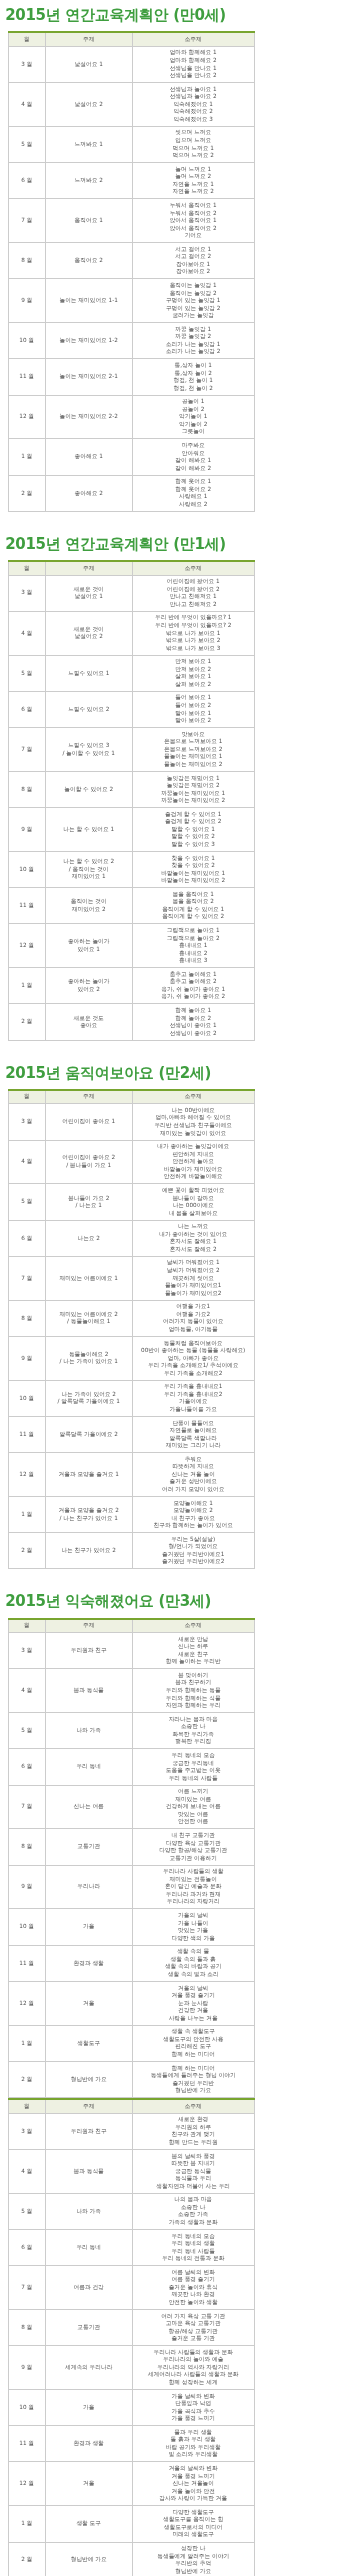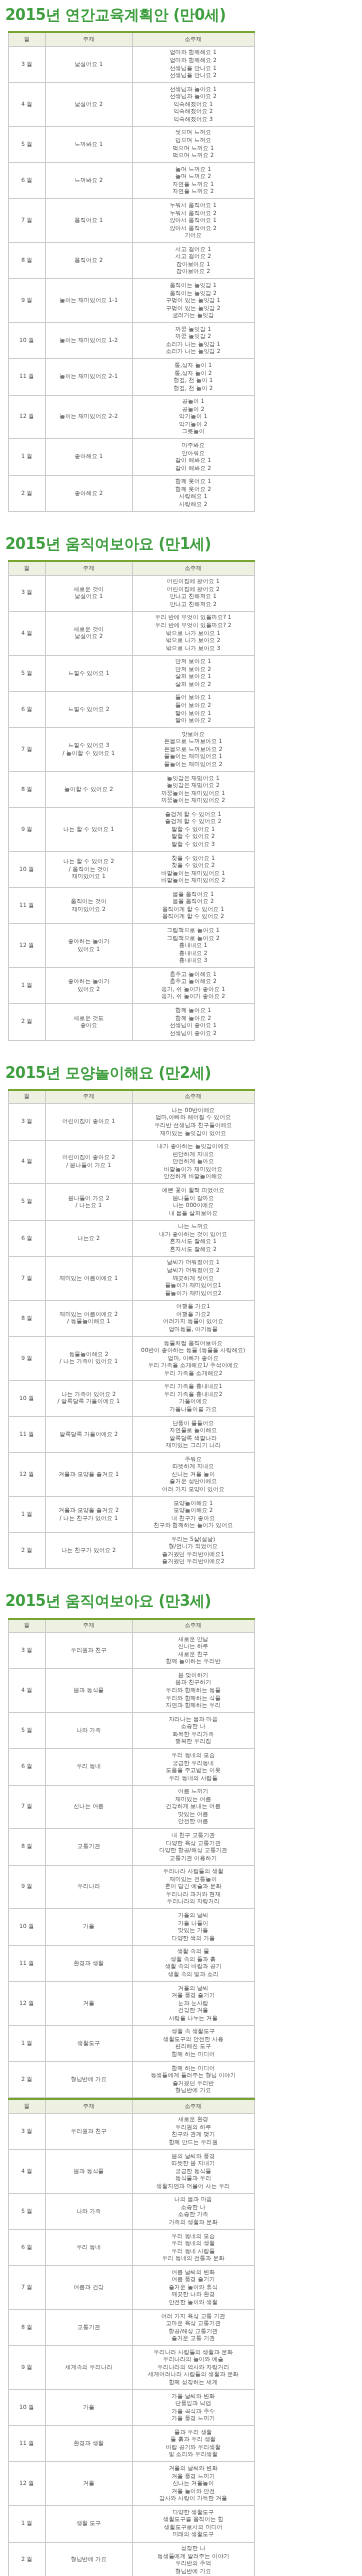--- a/index.html
+++ b/index.html
@@ -196,21 +196,21 @@
               <div class="sub-line">함께 웃어요 1</div>
               <div class="sub-line">함께 웃어요 2</div>
               <div class="sub-line">사랑해요 1</div>
               <div class="sub-line">사랑해요 2</div>
             </td>
           </tr>
         </tbody>
       </table>
     </section>
     <section class="plan-section">
-      <h2 class="title">2015년 움직여보아요 (만1세)</h2>
+      <h2 class="title">2015년 연간교육계획안 (만1세)</h2>
       <table class="ytable">
         <colgroup>
           <col class="c-month">
           <col class="c-topic">
           <col class="c-sub">
         </colgroup>
         <thead>
           <tr>
             <th>월</th>
             <th>주제</th>
@@ -348,21 +348,21 @@
               <div class="sub-line">함께 놀아요 1</div>
               <div class="sub-line">함께 놀아요 2</div>
               <div class="sub-line">선생님이 좋아요 1</div>
               <div class="sub-line">선생님이 좋아요 2</div>
             </td>
           </tr>
         </tbody>
       </table>
     </section>
     <section class="plan-section">
-      <h2 class="title">2015년 모양놀이해요 (만2세)</h2>
+      <h2 class="title">2015년 움직여보아요 (만2세)</h2>
       <table class="ytable">
         <colgroup>
           <col class="c-month">
           <col class="c-topic">
           <col class="c-sub">
         </colgroup>
         <thead>
           <tr>
             <th>월</th>
             <th>주제</th>
@@ -497,21 +497,21 @@
               <div class="sub-line">우리는 5살(설날)</div>
               <div class="sub-line">형/언니가 되었어요</div>
               <div class="sub-line">즐거웠던 우리반이에요1</div>
               <div class="sub-line">즐거웠던 우리반이에요2</div>
             </td>
           </tr>
         </tbody>
       </table>
     </section>
     <section class="plan-section">
-      <h2 class="title">2015년 움직여보아요 (만3세)</h2>
+      <h2 class="title">2015년 익숙해졌어요 (만3세)</h2>
       <table class="ytable">
         <colgroup>
           <col class="c-month">
           <col class="c-topic">
           <col class="c-sub">
         </colgroup>
         <thead>
           <tr>
             <th>월</th>
             <th>주제</th>

